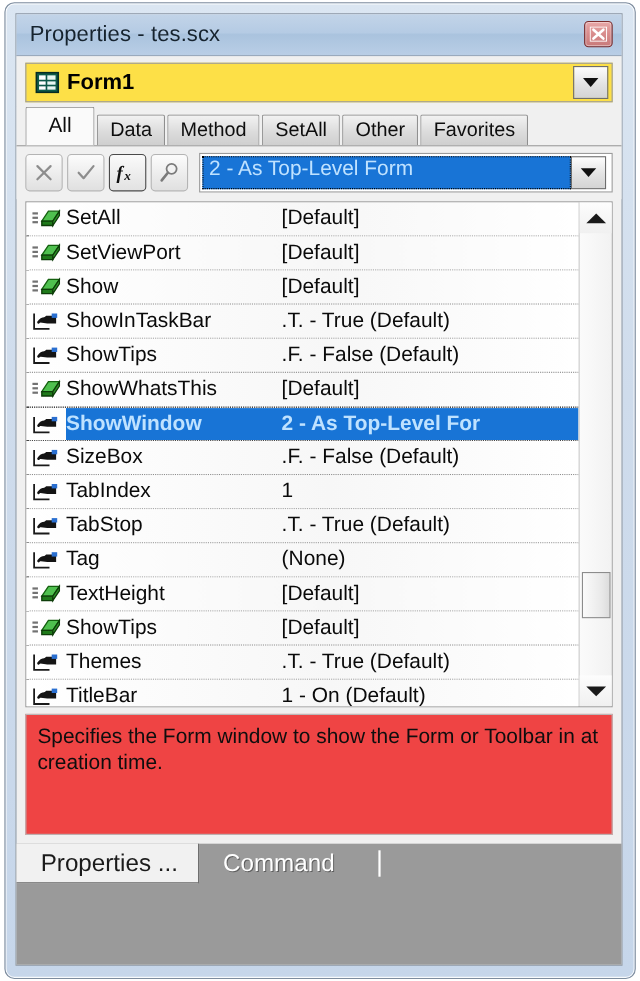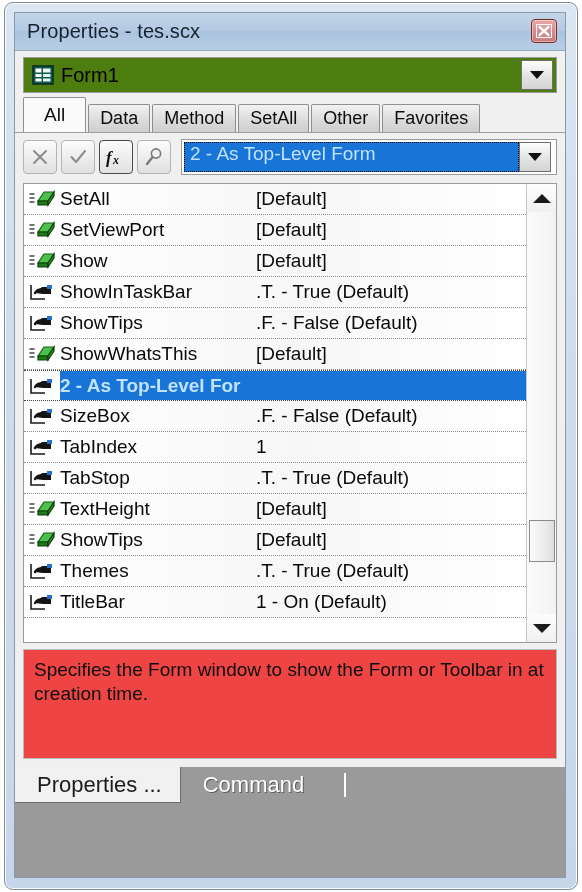--- a/index.html
+++ b/index.html
@@ -66,25 +66,26 @@
   #close-button svg { display:block; }
 
   
   #object-combo-wrap {
     flex: 0 0 46px;
     padding: 6px 8px 4px 8px;
     background: #f0f0f0;
   }
   #object-combo {
     height: 36px;
-    background: #4d7c0f;
+    background: #fde047;
     border: 1px solid #9b9b9b;
     display: flex;
     align-items: center;
     position: relative;
+    font-weight: bold;
   }
   #object-icon {
     width: 22px; height: 20px;
     margin-left: 8px; margin-right: 7px;
     flex: 0 0 22px;
   }
   #object-label {
     font-size: 20px;
     color: #000;
     flex: 1 1 auto;
@@ -513,20 +514,21 @@
         <div class="prop-row selected">
           <div class="hl"></div>
           <div class="prop-icon">
             <svg width="26" height="20" viewBox="0 0 26 20">
               <path d="M2 3 L2 17 L16 17" fill="none" stroke="#1a1a1a" stroke-width="1.6"></path>
               <path d="M6 11 L13 5 L22 5 L22 12 L14 12 Z" fill="#141414"></path>
               <path d="M6 11 C8 8, 11 7, 14 8" fill="none" stroke="#141414" stroke-width="2.4" stroke-linecap="round"></path>
               <rect x="18" y="3" width="5" height="4" fill="#2a6fd0"></rect>
             </svg>
           </div>
+          <div class="prop-name">ShowWindow</div>
           <div class="prop-value">2 - As Top-Level For</div>
         </div>
         <div class="prop-row">
           <div class="prop-icon">
             <svg width="26" height="20" viewBox="0 0 26 20">
               <path d="M2 3 L2 17 L16 17" fill="none" stroke="#1a1a1a" stroke-width="1.6"></path>
               <path d="M6 11 L13 5 L22 5 L22 12 L14 12 Z" fill="#141414"></path>
               <path d="M6 11 C8 8, 11 7, 14 8" fill="none" stroke="#141414" stroke-width="2.4" stroke-linecap="round"></path>
               <rect x="18" y="3" width="5" height="4" fill="#2a6fd0"></rect>
             </svg>
@@ -550,20 +552,32 @@
           <div class="prop-icon">
             <svg width="26" height="20" viewBox="0 0 26 20">
               <path d="M2 3 L2 17 L16 17" fill="none" stroke="#1a1a1a" stroke-width="1.6"></path>
               <path d="M6 11 L13 5 L22 5 L22 12 L14 12 Z" fill="#141414"></path>
               <path d="M6 11 C8 8, 11 7, 14 8" fill="none" stroke="#141414" stroke-width="2.4" stroke-linecap="round"></path>
               <rect x="18" y="3" width="5" height="4" fill="#2a6fd0"></rect>
             </svg>
           </div>
           <div class="prop-name">TabStop</div>
           <div class="prop-value">.T. - True (Default)</div>
+        </div>
+        <div class="prop-row">
+          <div class="prop-icon">
+            <svg width="26" height="20" viewBox="0 0 26 20">
+              <path d="M2 3 L2 17 L16 17" fill="none" stroke="#1a1a1a" stroke-width="1.6"></path>
+              <path d="M6 11 L13 5 L22 5 L22 12 L14 12 Z" fill="#141414"></path>
+              <path d="M6 11 C8 8, 11 7, 14 8" fill="none" stroke="#141414" stroke-width="2.4" stroke-linecap="round"></path>
+              <rect x="18" y="3" width="5" height="4" fill="#2a6fd0"></rect>
+            </svg>
+          </div>
+          <div class="prop-name">Tag</div>
+          <div class="prop-value">(None)</div>
         </div>
         <div class="prop-row">
           <div class="prop-icon">
             <svg width="26" height="20" viewBox="0 0 26 20">
               <g opacity="0.85">
                 <rect x="0.5" y="4" width="5" height="2" fill="#5a5a5a"></rect>
                 <rect x="0.5" y="8" width="5" height="2" fill="#5a5a5a"></rect>
                 <rect x="0.5" y="12" width="5" height="2" fill="#5a5a5a"></rect>
               </g>
               <path d="M9 12 L15 3 L25 3 L19 12 Z" fill="#4fc04f" stroke="#14600f" stroke-width="1.2"></path>

